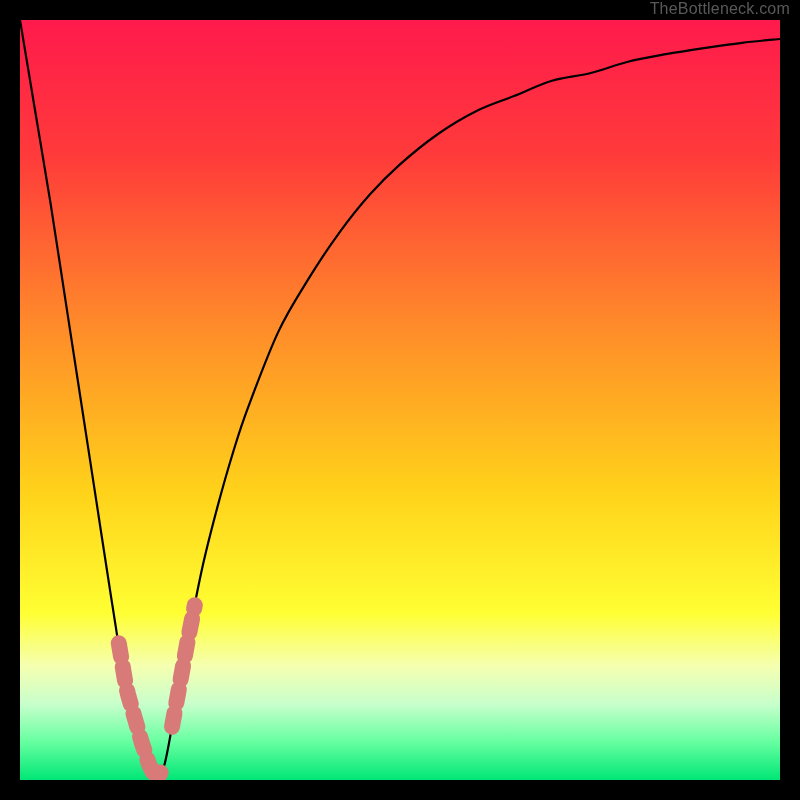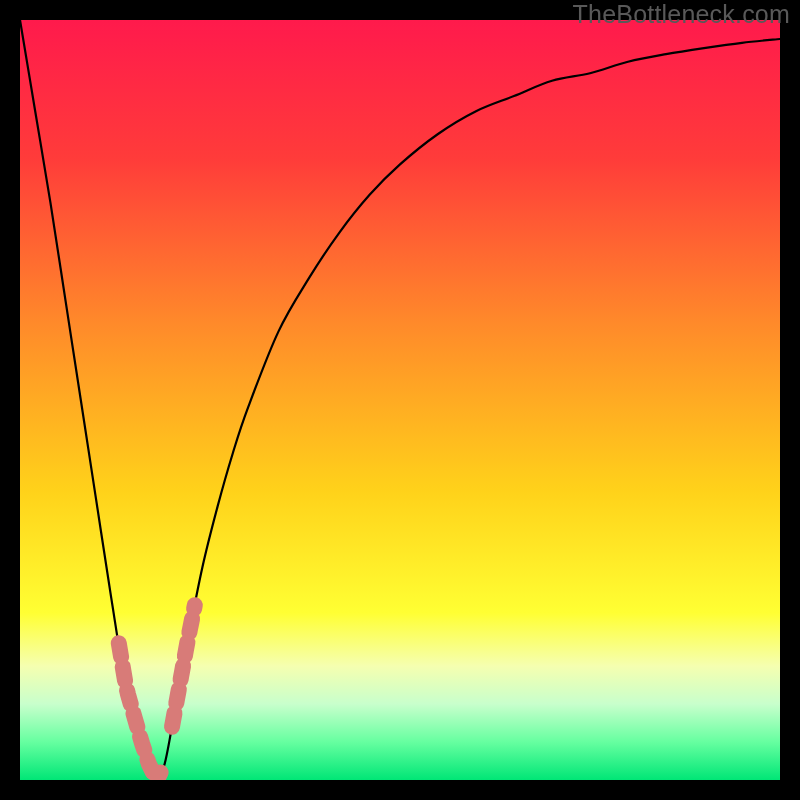--- a/index.html
+++ b/index.html
@@ -33,21 +33,21 @@
   .curve-svg {
     position: absolute;
     inset: 0;
     width: 760px;
     height: 760px;
   }
   .watermark {
     position: absolute;
     top: 0px;
     right: 10px;
-    font-size: 25px;
+    font-size: 16px;
     color: #595959;
     font-weight: 500;
     letter-spacing: 0.2px;
   }
 </style>
 </head>
 <body>
 
 <div class="frame">
   <div class="plot">

